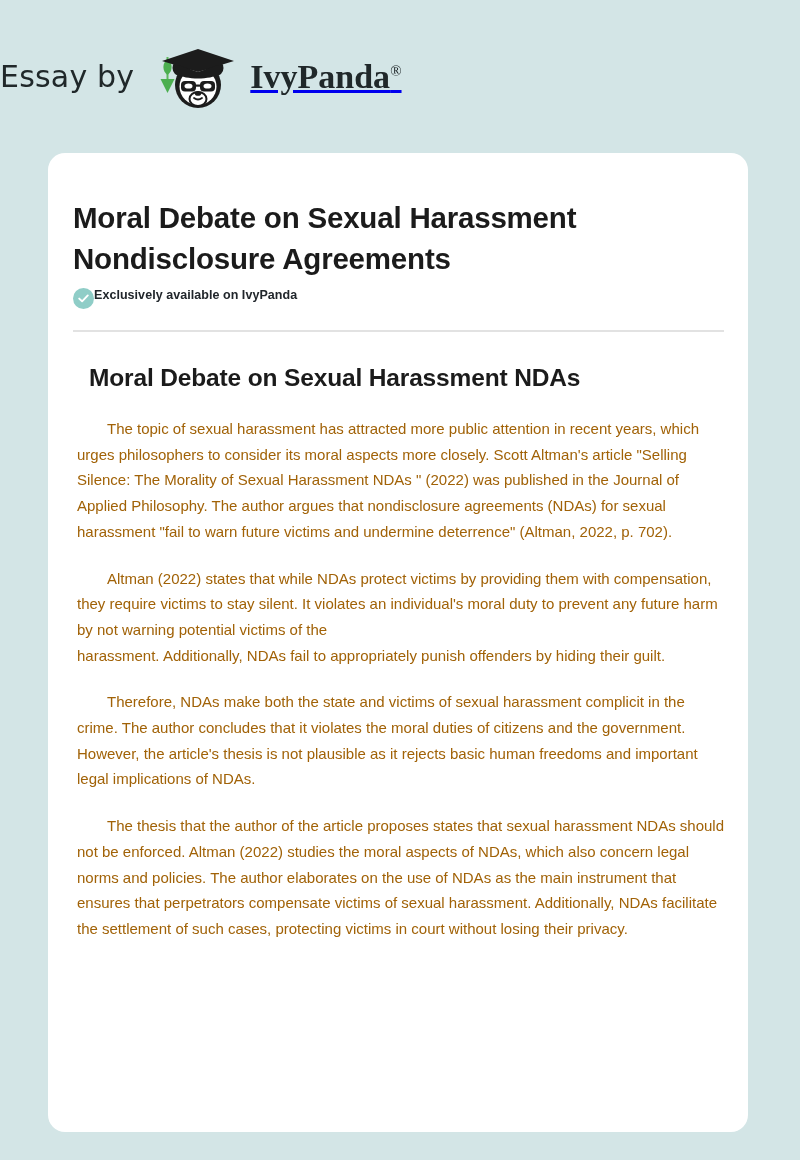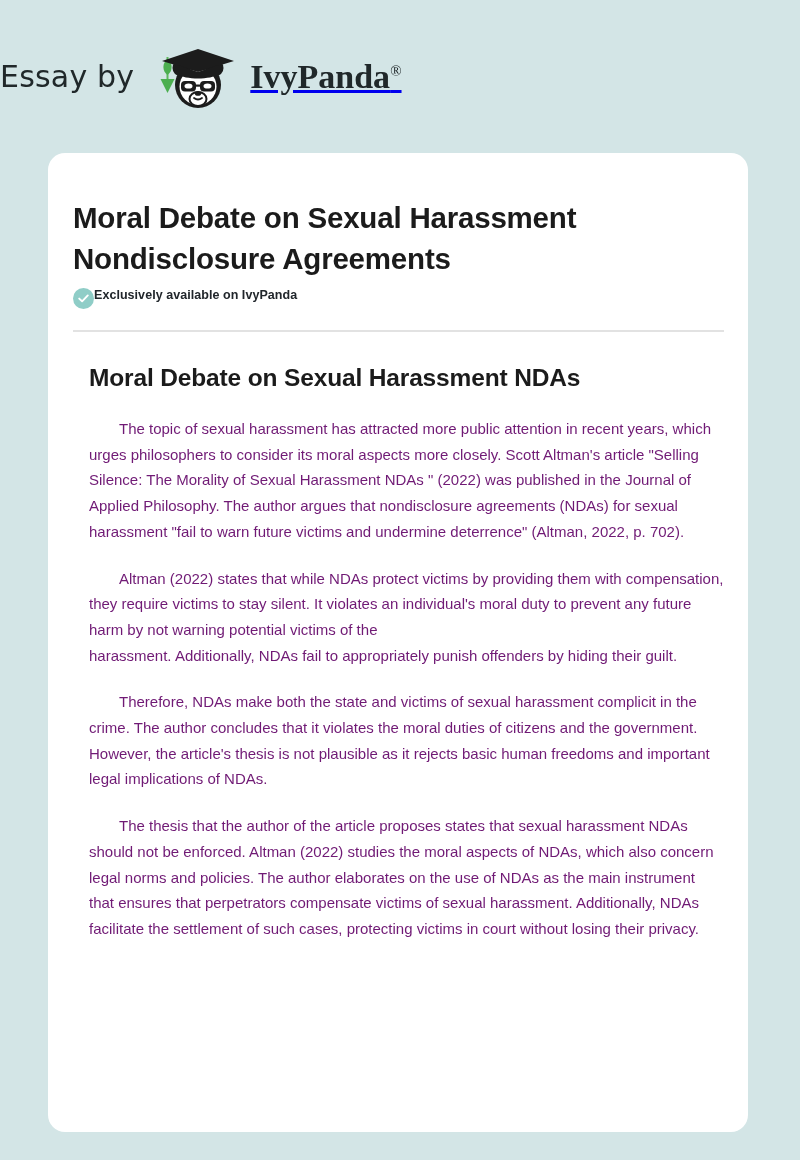--- a/index.html
+++ b/index.html
@@ -125,22 +125,22 @@
     line-height: 34px;
     margin: 29px 0 0 16px;
     letter-spacing: -0.15px;
     max-width: 615px;
   }
 
   p.body-text {
     font-family: "Liberation Sans", sans-serif;
     font-size: 15px;
     line-height: 25.7px;
-    color: #701a75;
-    margin: 21px 0 0 16px;
+    color: #a16207;
+    margin: 21px 0 0 4px;
     text-indent: 30px;
     max-width: 650px;
   }
 </style>
 </head>
 <body>
 
 <header class="brand-bar">
   <div class="brand-inner">
     <span class="brand-essay-by">Essay by</span>

